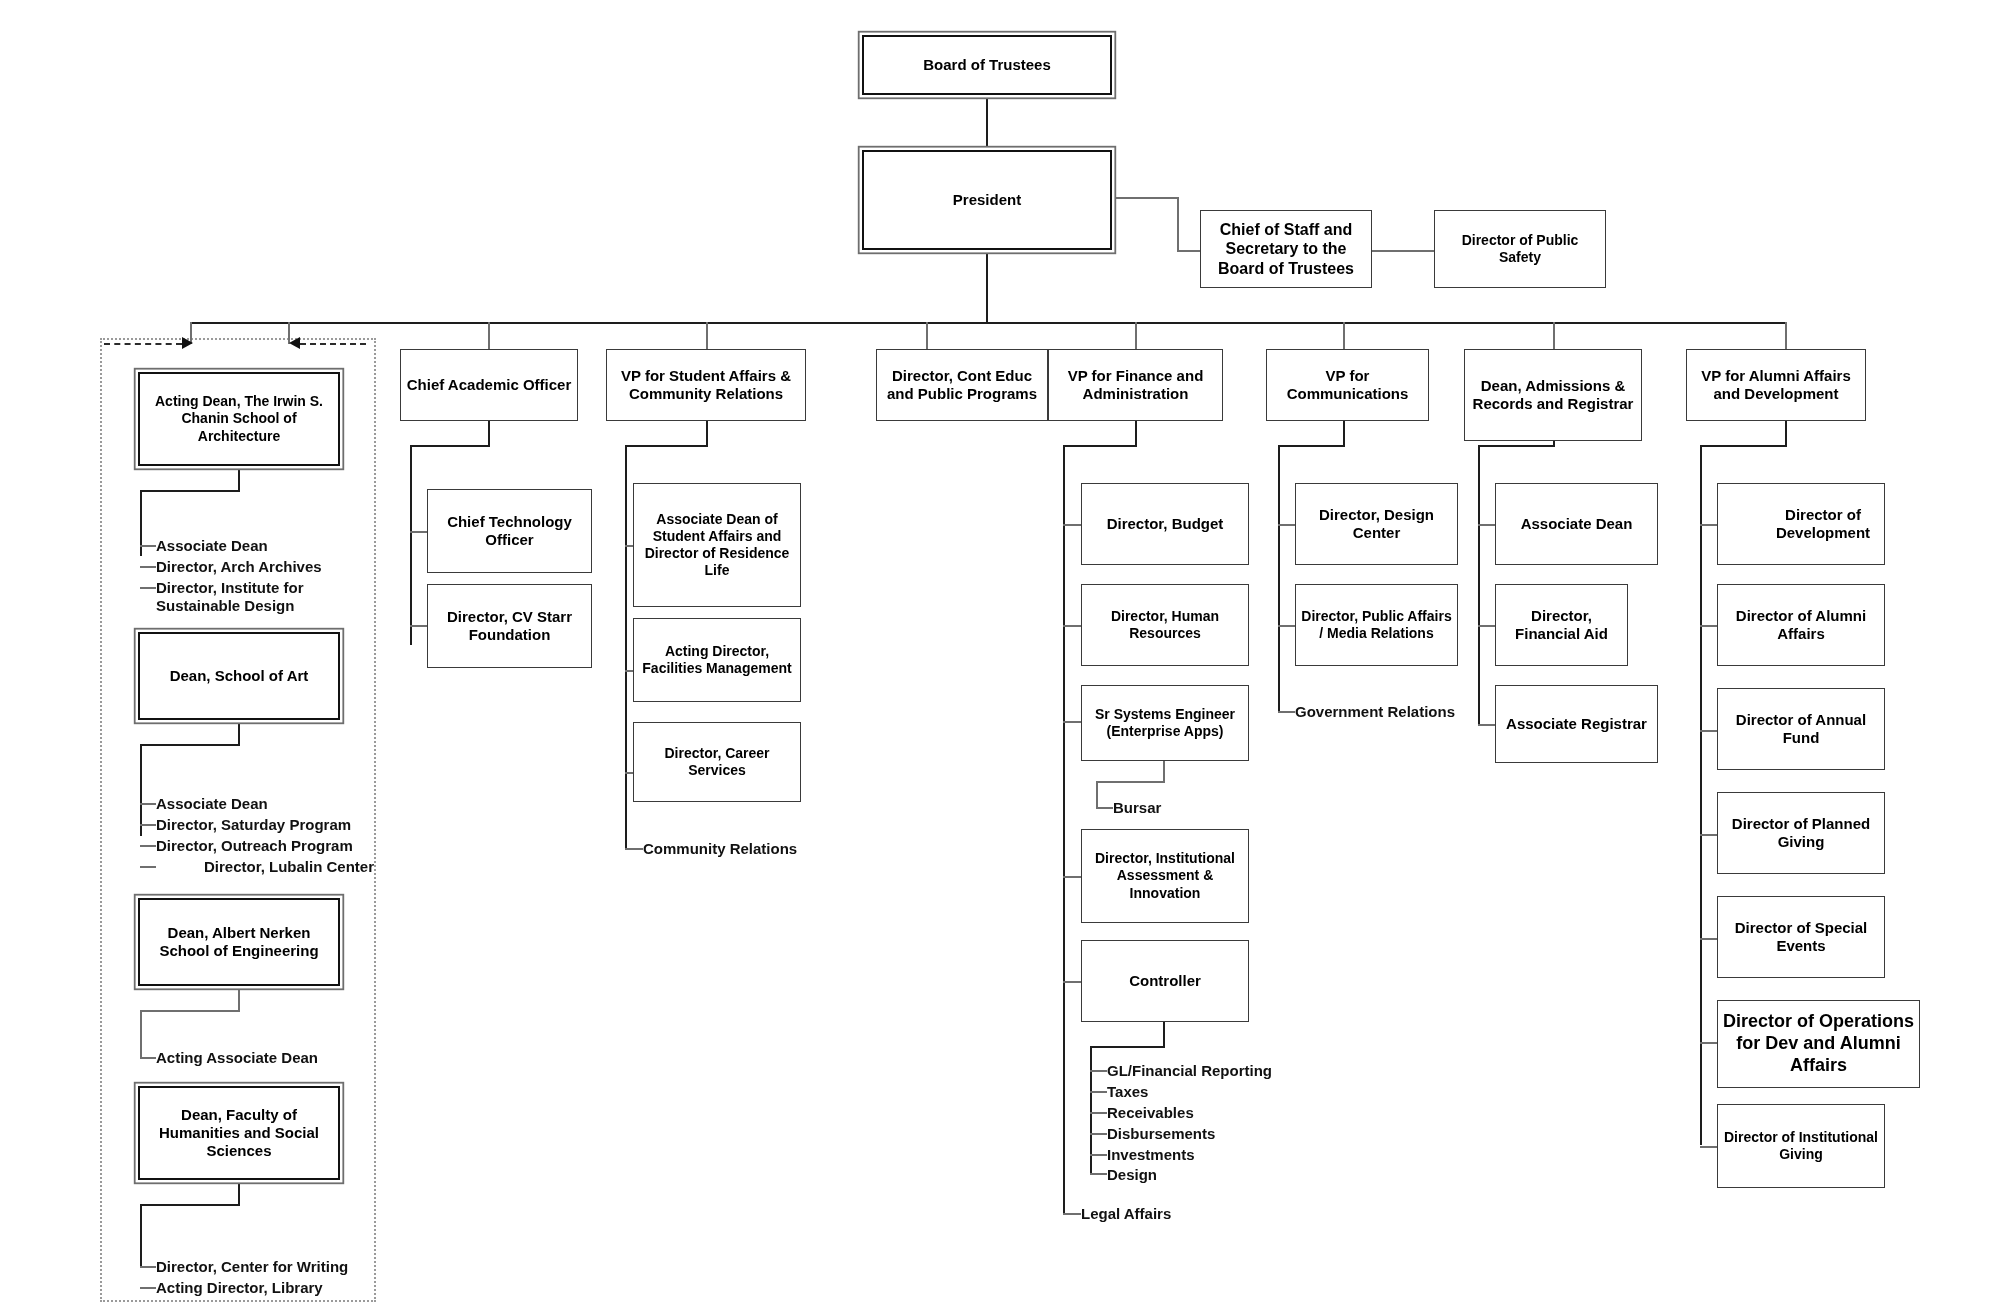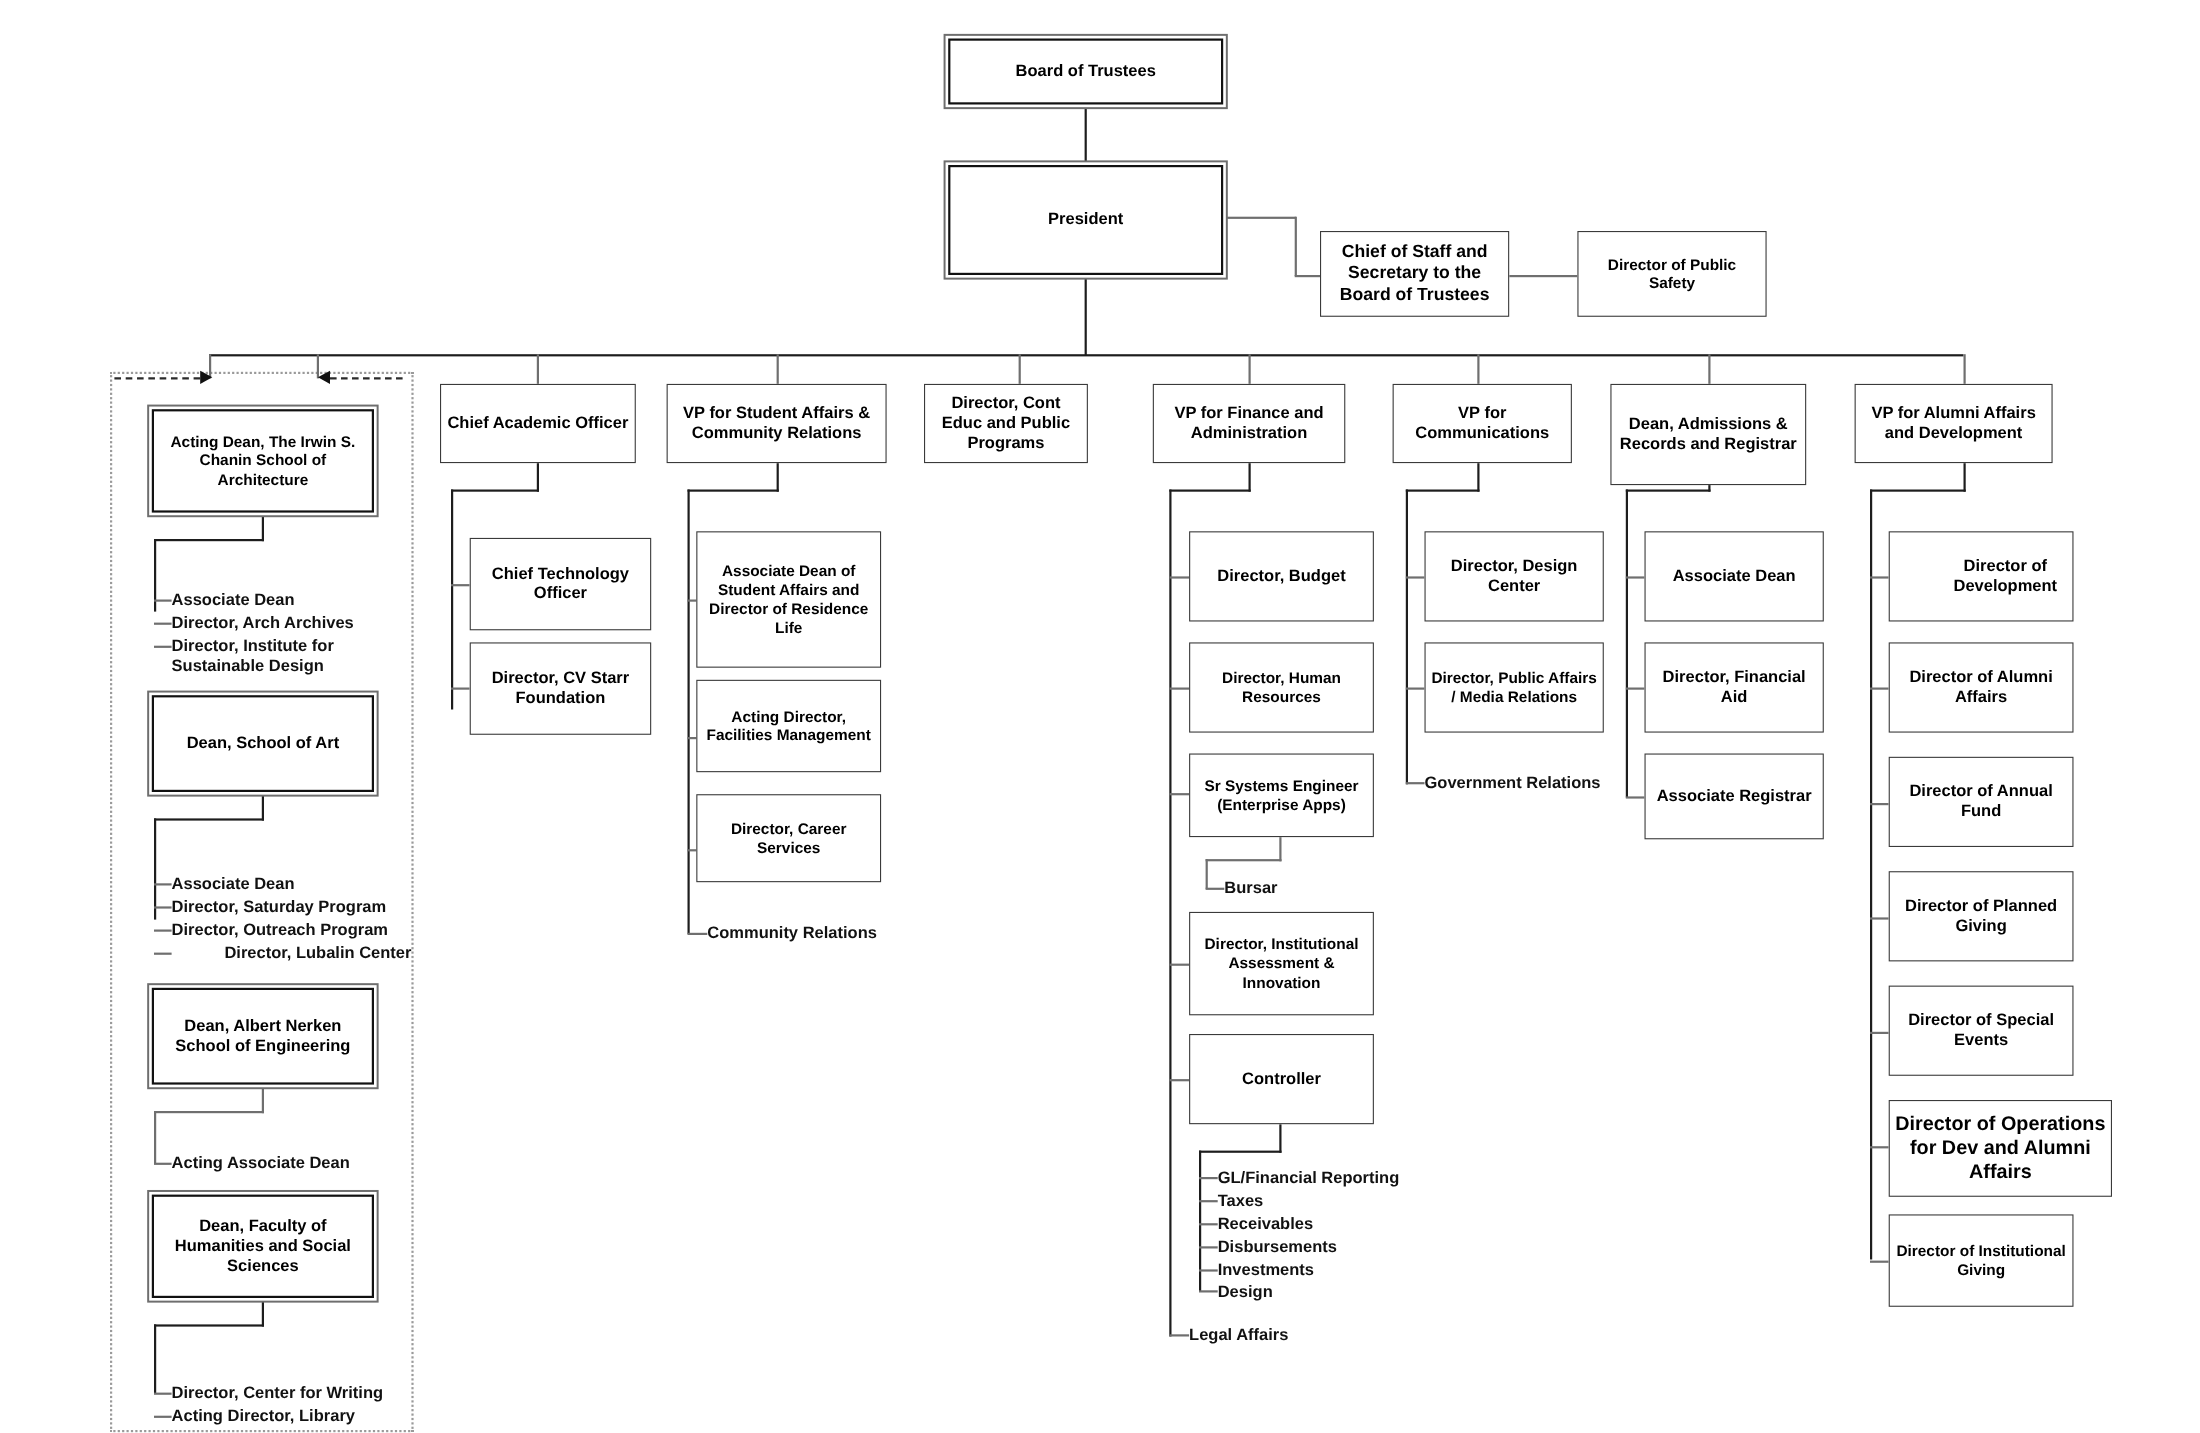--- a/index.html
+++ b/index.html
@@ -212,21 +212,21 @@
   </div>
   <div class="box thin" style="left:633px; top:618px; width:168px; height:84px; font-size:14px;">
     <span>Acting Director, Facilities Management</span>
   </div>
   <div class="box thin" style="left:633px; top:722px; width:168px; height:80px; font-size:14px;">
     <span>Director, Career Services</span>
   </div>
   <div class="leaf" style="left:643px; top:840px;">Community Relations</div>
 
   <div class="ln v" style="left:926px; top:322px; height:27px;"></div>
-  <div class="box thin" style="left:840px; top:349px; width:149px; height:72px;">
+  <div class="box thin" style="left:876px; top:349px; width:172px; height:72px;">
     <span>Director, Cont Educ and Public Programs</span>
   </div>
 
   <div class="ln v" style="left:1135px; top:322px; height:27px;"></div>
   <div class="box thin" style="left:1048px; top:349px; width:175px; height:72px;">
     <span>VP for Finance and Administration</span>
   </div>
   <div class="ln v dark" style="left:1135px; top:421px; height:26px;"></div>
   <div class="ln h dark" style="left:1063px; top:445px; width:74px;"></div>
   <div class="ln v dark" style="left:1063px; top:445px; height:770px;"></div>
@@ -304,21 +304,21 @@
   <div class="ln v dark" style="left:1553px; top:421px; height:26px;"></div>
   <div class="ln h dark" style="left:1478px; top:445px; width:77px;"></div>
   <div class="ln v dark" style="left:1478px; top:445px; height:280px;"></div>
   <div class="ln h" style="left:1478px; top:524px; width:17px;"></div>
   <div class="ln h" style="left:1478px; top:625px; width:17px;"></div>
   <div class="ln h" style="left:1478px; top:724px; width:17px;"></div>
 
   <div class="box thin" style="left:1495px; top:483px; width:163px; height:82px;">
     <span>Associate Dean</span>
   </div>
-  <div class="box thin" style="left:1495px; top:584px; width:163px; height:82px;">
+  <div class="box thin" style="left:1495px; top:584px; width:133px; height:82px;">
     <span>Director, Financial Aid</span>
   </div>
   <div class="box thin" style="left:1495px; top:685px; width:163px; height:78px;">
     <span>Associate Registrar</span>
   </div>
 
   <div class="ln v" style="left:1785px; top:322px; height:27px;"></div>
   <div class="box thin" style="left:1686px; top:349px; width:180px; height:72px;">
     <span>VP for Alumni Affairs and Development</span>
   </div>

